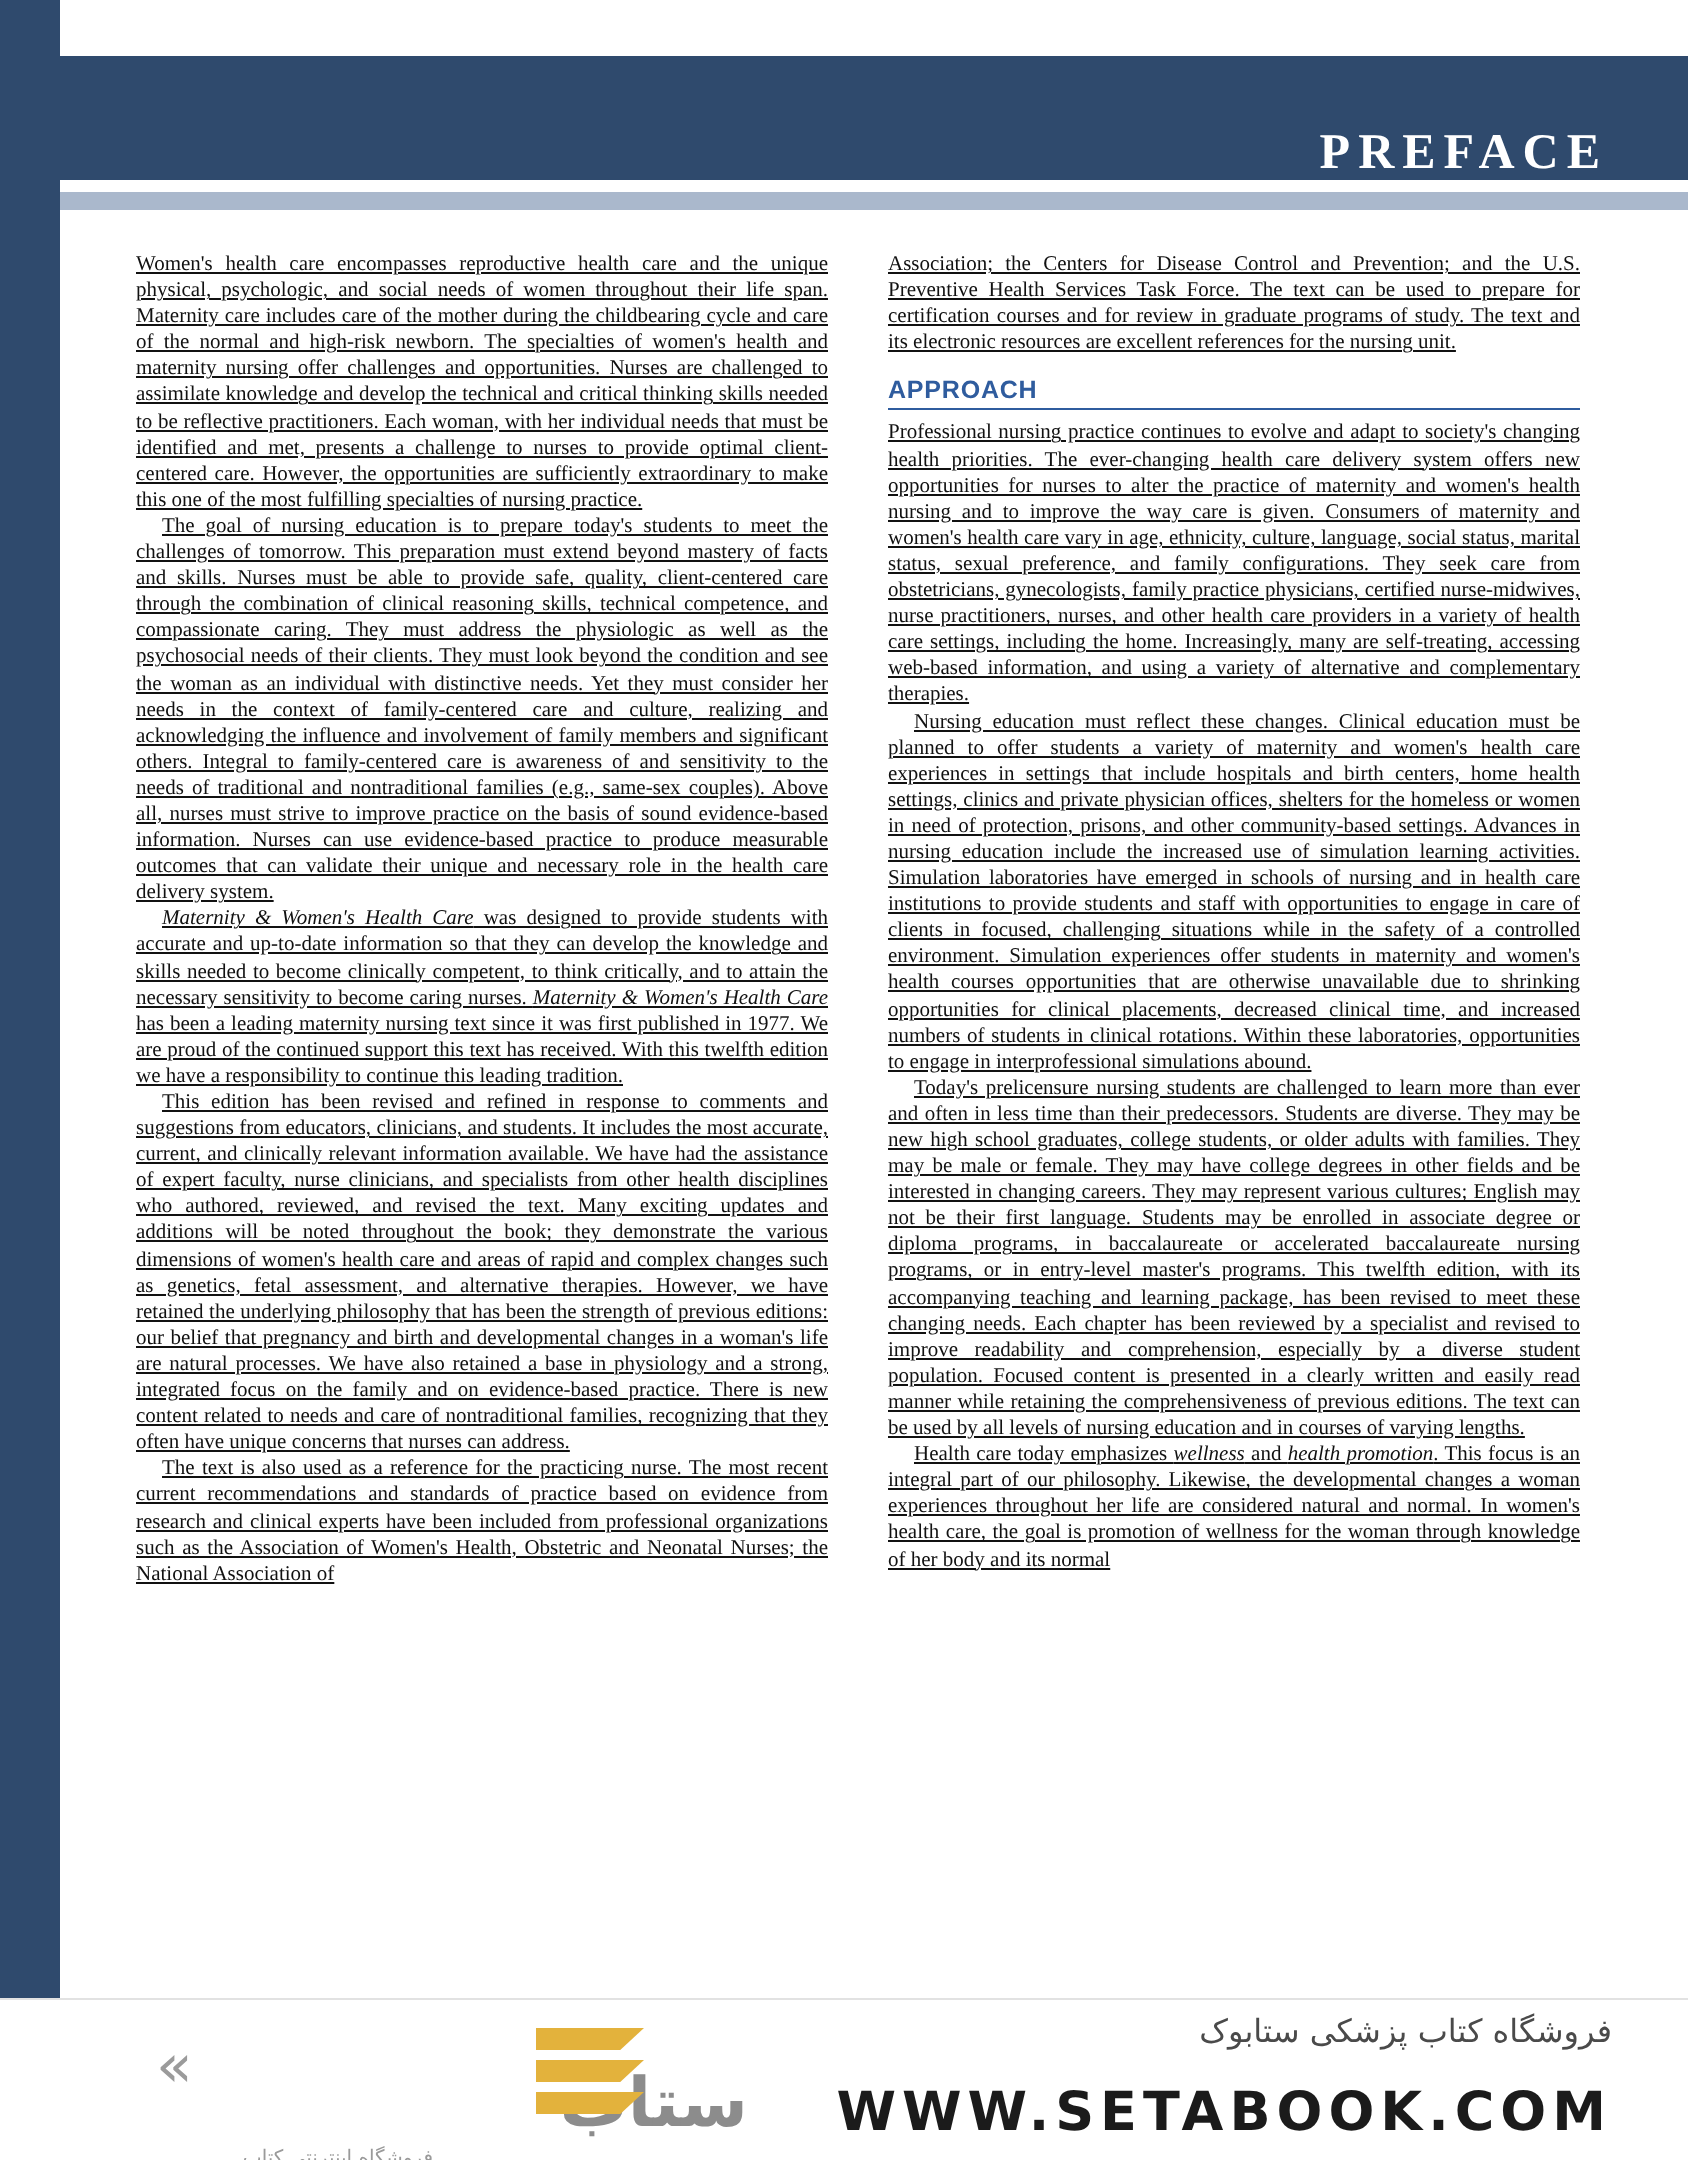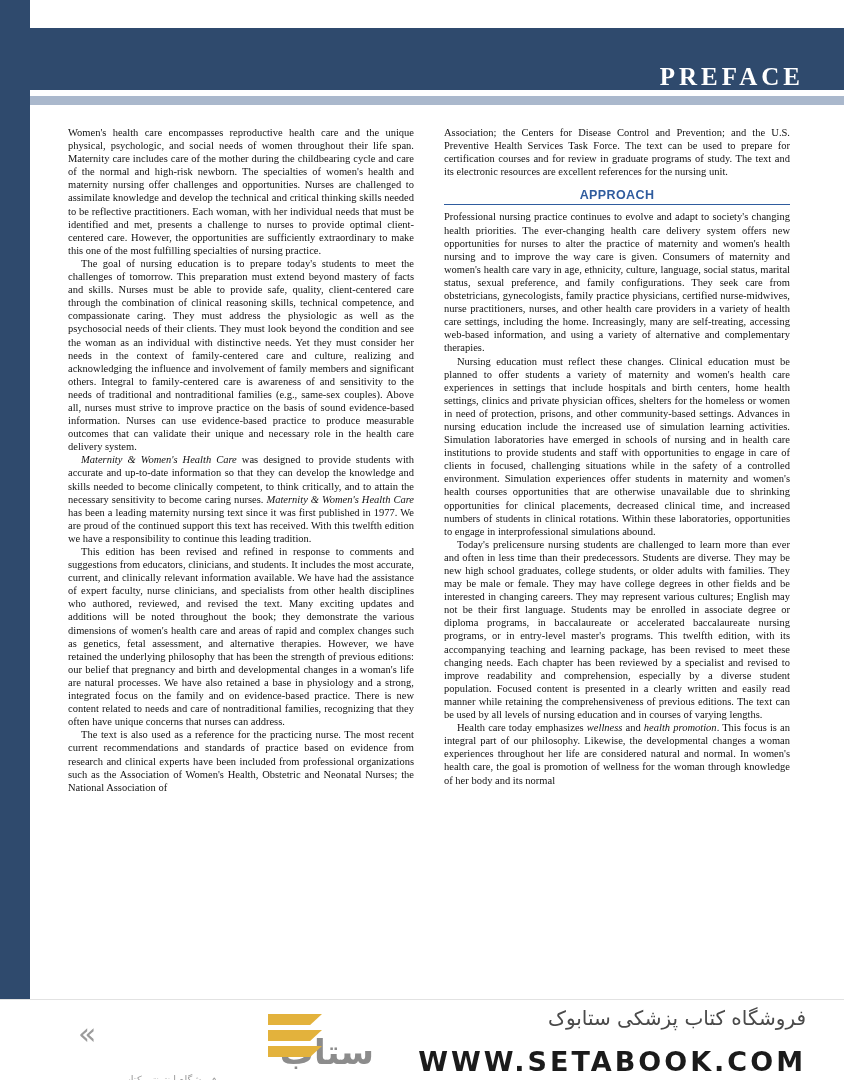--- a/index.html
+++ b/index.html
@@ -81,33 +81,34 @@
     width: 346px;
     font-size: 10.5px;
     line-height: 13.1px;
     text-align: justify;
     color: #111111;
     overflow: hidden;
   }
   .col p {
     margin: 0;
     text-indent: 13px;
+    text-decoration: underline;
   }
   .col p.noindent {
     text-indent: 0;
   }
   .sec-head {
     color: #2f5c9e;
     font-family: "Liberation Sans", sans-serif;
     font-weight: bold;
     font-size: 12.5px;
     letter-spacing: 0.4px;
     margin: 11px 0 2px 0;
     text-indent: 0;
-    text-align: center;
+    text-align: left;
   }
   .sec-rule {
     border: 0;
     border-top: 1.3px solid #2f5c9e;
     margin: 0 0 5px 0;
   }
   em { font-style: italic; }
 
   
   .footer {
@@ -173,21 +174,21 @@
   }
   .brand-right {
     position: absolute;
     right: 38px;
     top: 6px;
     text-align: right;
     width: 420px;
   }
   .brand-fa {
     font-family: "DejaVu Sans", sans-serif;
-    font-size: 20px;
+    font-size: 16px;
     color: #4a4a4a;
     direction: rtl;
   }
   .brand-url {
     font-family: "DejaVu Sans", sans-serif;
     font-size: 27px;
     font-weight: bold;
     color: #1b1b1b;
     letter-spacing: 3px;
     margin-top: 16px;

